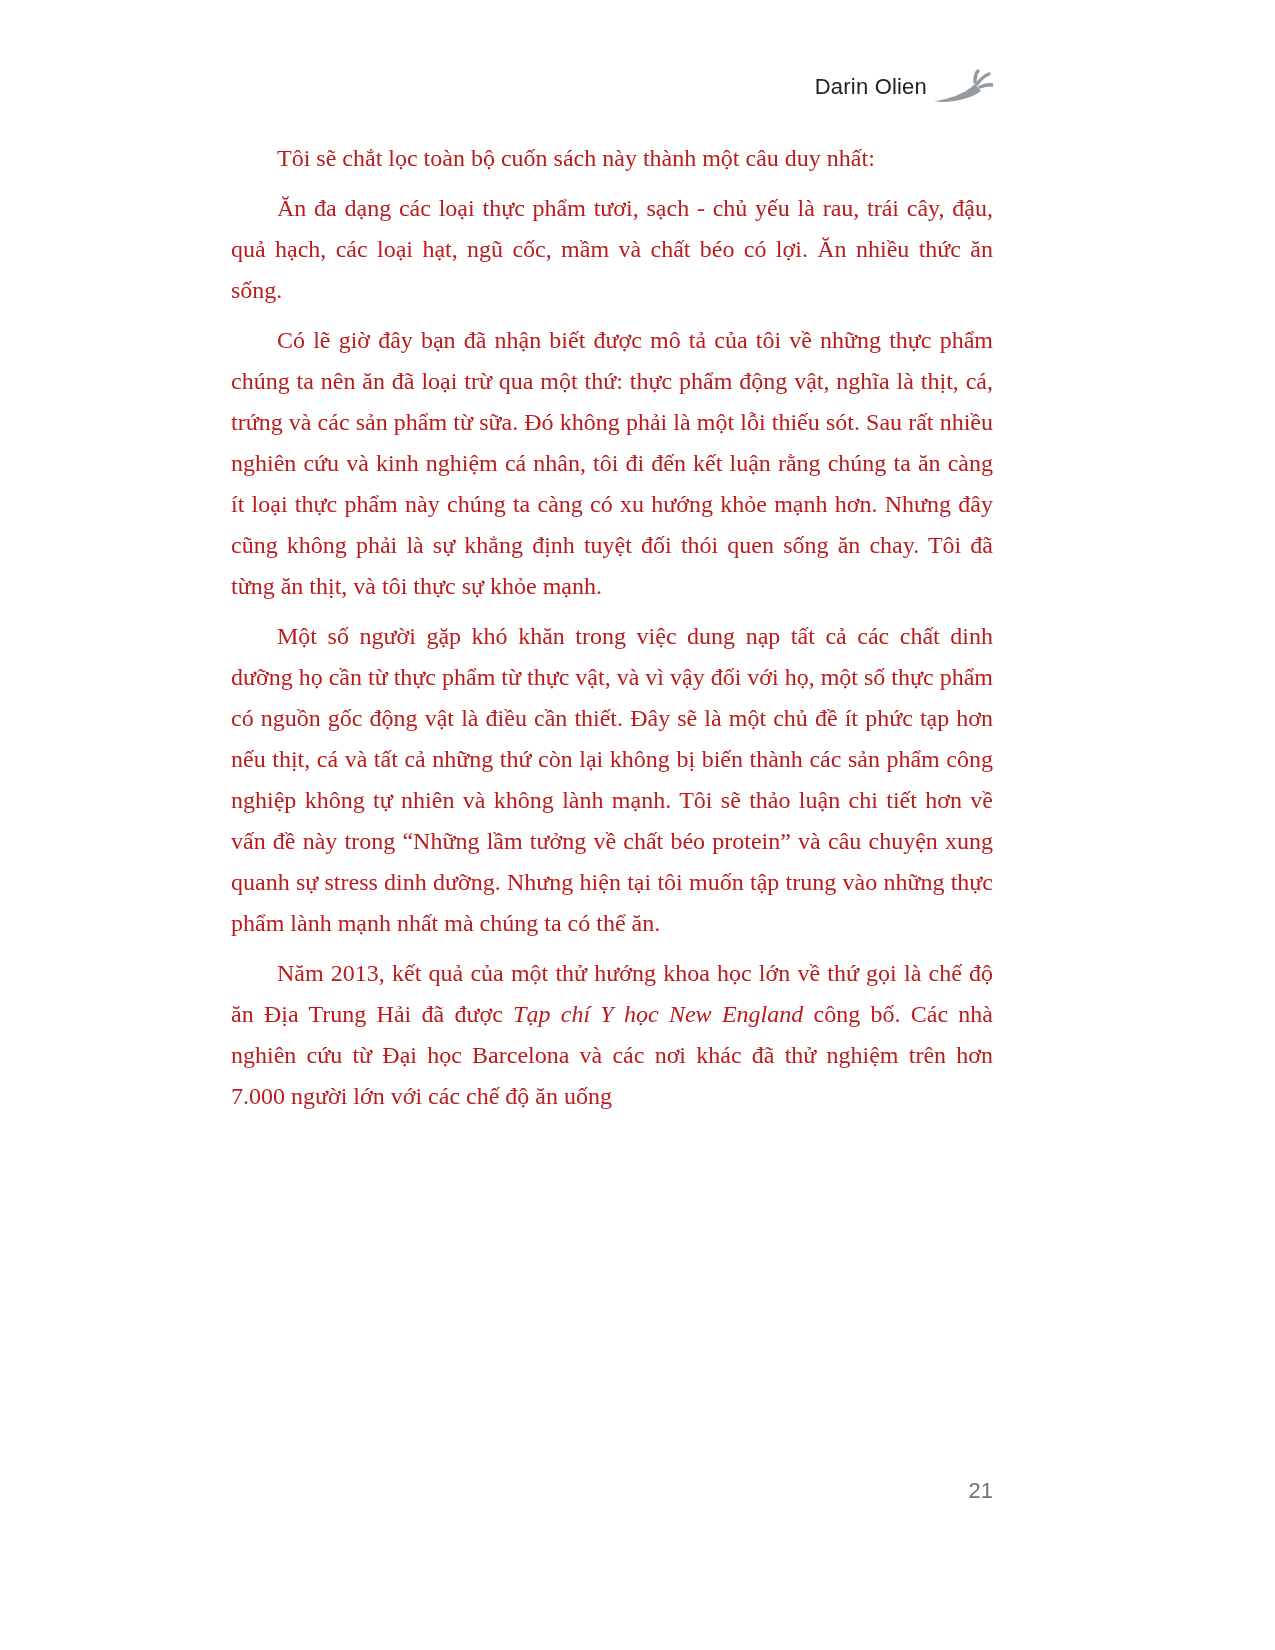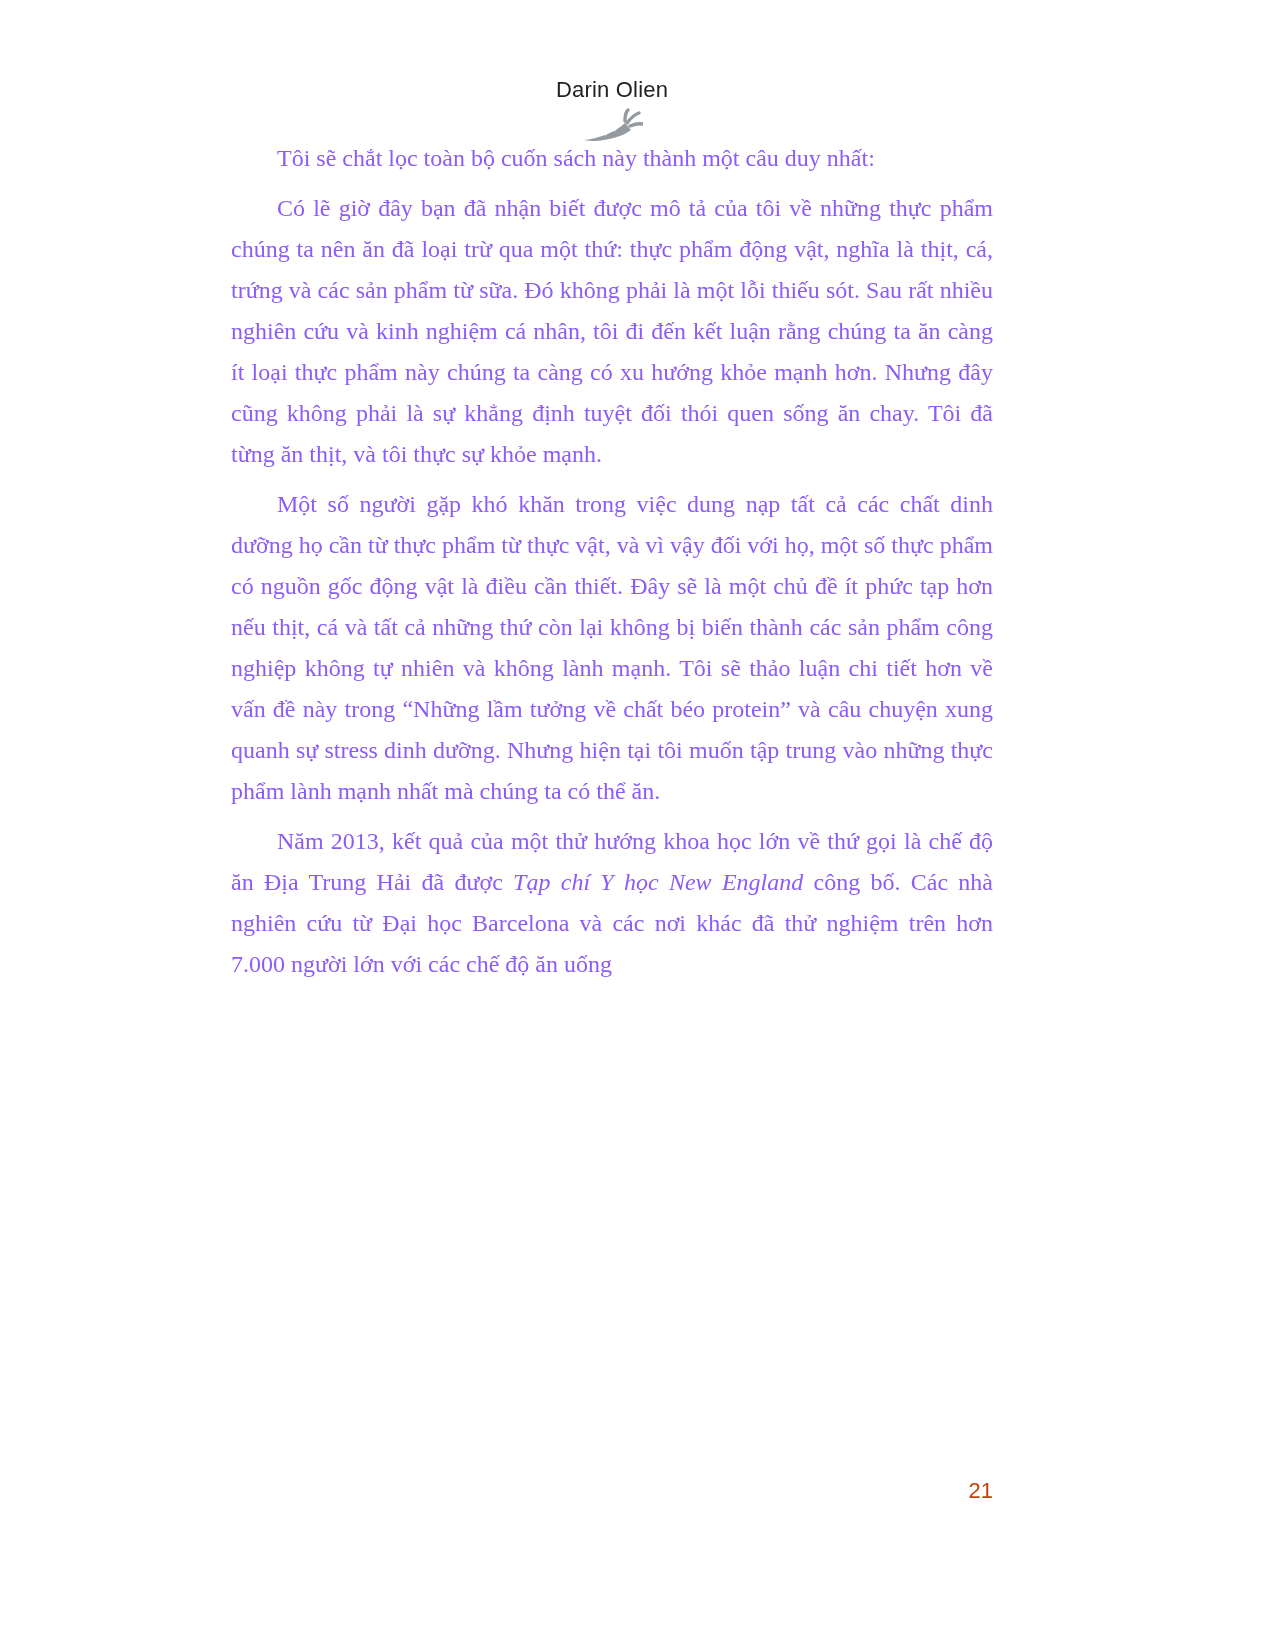--- a/index.html
+++ b/index.html
@@ -13,28 +13,27 @@
     overflow: hidden;
   }
   .page {
     position: relative;
     width: 1275px;
     height: 1650px;
     background: #ffffff;
   }
   .page-header {
     position: absolute;
-    top: 77px;
+    top: 68px;
     left: 231px;
     width: 762px;
     display: flex;
     justify-content: flex-end;
     align-items: center;
     gap: 4px;
-    flex-direction: column;
   }
   .author {
     font-family: "Liberation Sans", sans-serif;
     font-size: 22px;
     font-weight: 500;
     color: #222222;
     letter-spacing: 0.2px;
   }
   .carrot { display: inline-block; }
   .page-body {
@@ -42,54 +41,55 @@
     top: 138px;
     left: 231px;
     width: 762px;
   }
   .para {
     margin: 0 0 9px 0;
     font-size: 24px;
     line-height: 41px;
     text-align: justify;
     text-indent: 46px;
-    color: #8b5cf6;
+    color: #b91c1c;
   }
   .para em { font-style: italic; }
   .page-footer {
     position: absolute;
     top: 1478px;
     left: 231px;
     width: 762px;
     text-align: right;
   }
   .page-number {
     font-family: "Liberation Sans", sans-serif;
     font-size: 22px;
-    color: #c2410c;
+    color: #737373;
   }
 </style>
 </head>
 <body>
 
 <div class="page">
 
   <header class="page-header">
     <span class="author">Darin Olien</span>
     <svg class="carrot" width="62" height="38" viewBox="0 0 62 38" aria-hidden="true">
       <path d="M3 33 C 15 32 34 26 44 16 L 50 23 C 40 31 18 36 3 33 Z" fill="#939aa0"></path>
       <path d="M14 31 l4 -5 M24 28 l4 -5 M33 24 l4 -5" stroke="#ffffff" stroke-width="1.6" fill="none" opacity="0.85"></path>
       <path d="M46 16 q6 -8 12 -10" stroke="#939aa0" stroke-width="3.4" fill="none" stroke-linecap="round"></path>
       <path d="M49 19 q8 -3 12 -2" stroke="#939aa0" stroke-width="3.4" fill="none" stroke-linecap="round"></path>
       <path d="M44 14 q0 -8 3 -11" stroke="#939aa0" stroke-width="3.4" fill="none" stroke-linecap="round"></path>
     </svg>
   </header>
 
   <main class="page-body">
       <p class="para"><span>Tôi sẽ chắt lọc toàn bộ cuốn sách này thành một câu duy nhất:</span></p>
+      <p class="para"><span>Ăn đa dạng các loại thực phẩm tươi, sạch - chủ yếu là rau, trái cây, đậu, quả hạch, các loại hạt, ngũ cốc, mầm và chất béo có lợi. Ăn nhiều thức ăn sống.</span></p>
       <p class="para"><span>Có lẽ giờ đây bạn đã nhận biết được mô tả của tôi về những thực phẩm chúng ta nên ăn đã loại trừ qua một thứ: thực phẩm động vật, nghĩa là thịt, cá, trứng và các sản phẩm từ sữa. Đó không phải là một lỗi thiếu sót. Sau rất nhiều nghiên cứu và kinh nghiệm cá nhân, tôi đi đến kết luận rằng chúng ta ăn càng ít loại thực phẩm này chúng ta càng có xu hướng khỏe mạnh hơn. Nhưng đây cũng không phải là sự khẳng định tuyệt đối thói quen sống ăn chay. Tôi đã từng ăn thịt, và tôi thực sự khỏe mạnh.</span></p>
       <p class="para"><span>Một số người gặp khó khăn trong việc dung nạp tất cả các chất dinh dưỡng họ cần từ thực phẩm từ thực vật, và vì vậy đối với họ, một số thực phẩm có nguồn gốc động vật là điều cần thiết. Đây sẽ là một chủ đề ít phức tạp hơn nếu thịt, cá và tất cả những thứ còn lại không bị biến thành các sản phẩm công nghiệp không tự nhiên và không lành mạnh. Tôi sẽ thảo luận chi tiết hơn về vấn đề này trong “Những lầm tưởng về chất béo protein” và câu chuyện xung quanh sự stress dinh dưỡng. Nhưng hiện tại tôi muốn tập trung vào những thực phẩm lành mạnh nhất mà chúng ta có thể ăn.</span></p>
       <p class="para"><span>Năm 2013, kết quả của một thử hướng khoa học lớn về thứ gọi là chế độ ăn Địa Trung Hải đã được </span><em>Tạp chí Y học New England</em><span> công bố. Các nhà nghiên cứu từ Đại học Barcelona và các nơi khác đã thử nghiệm trên hơn 7.000 người lớn với các chế độ ăn uống</span></p>
     </main>
 
   <footer class="page-footer">
     <span class="page-number">21</span>
   </footer>
 
 </div>

